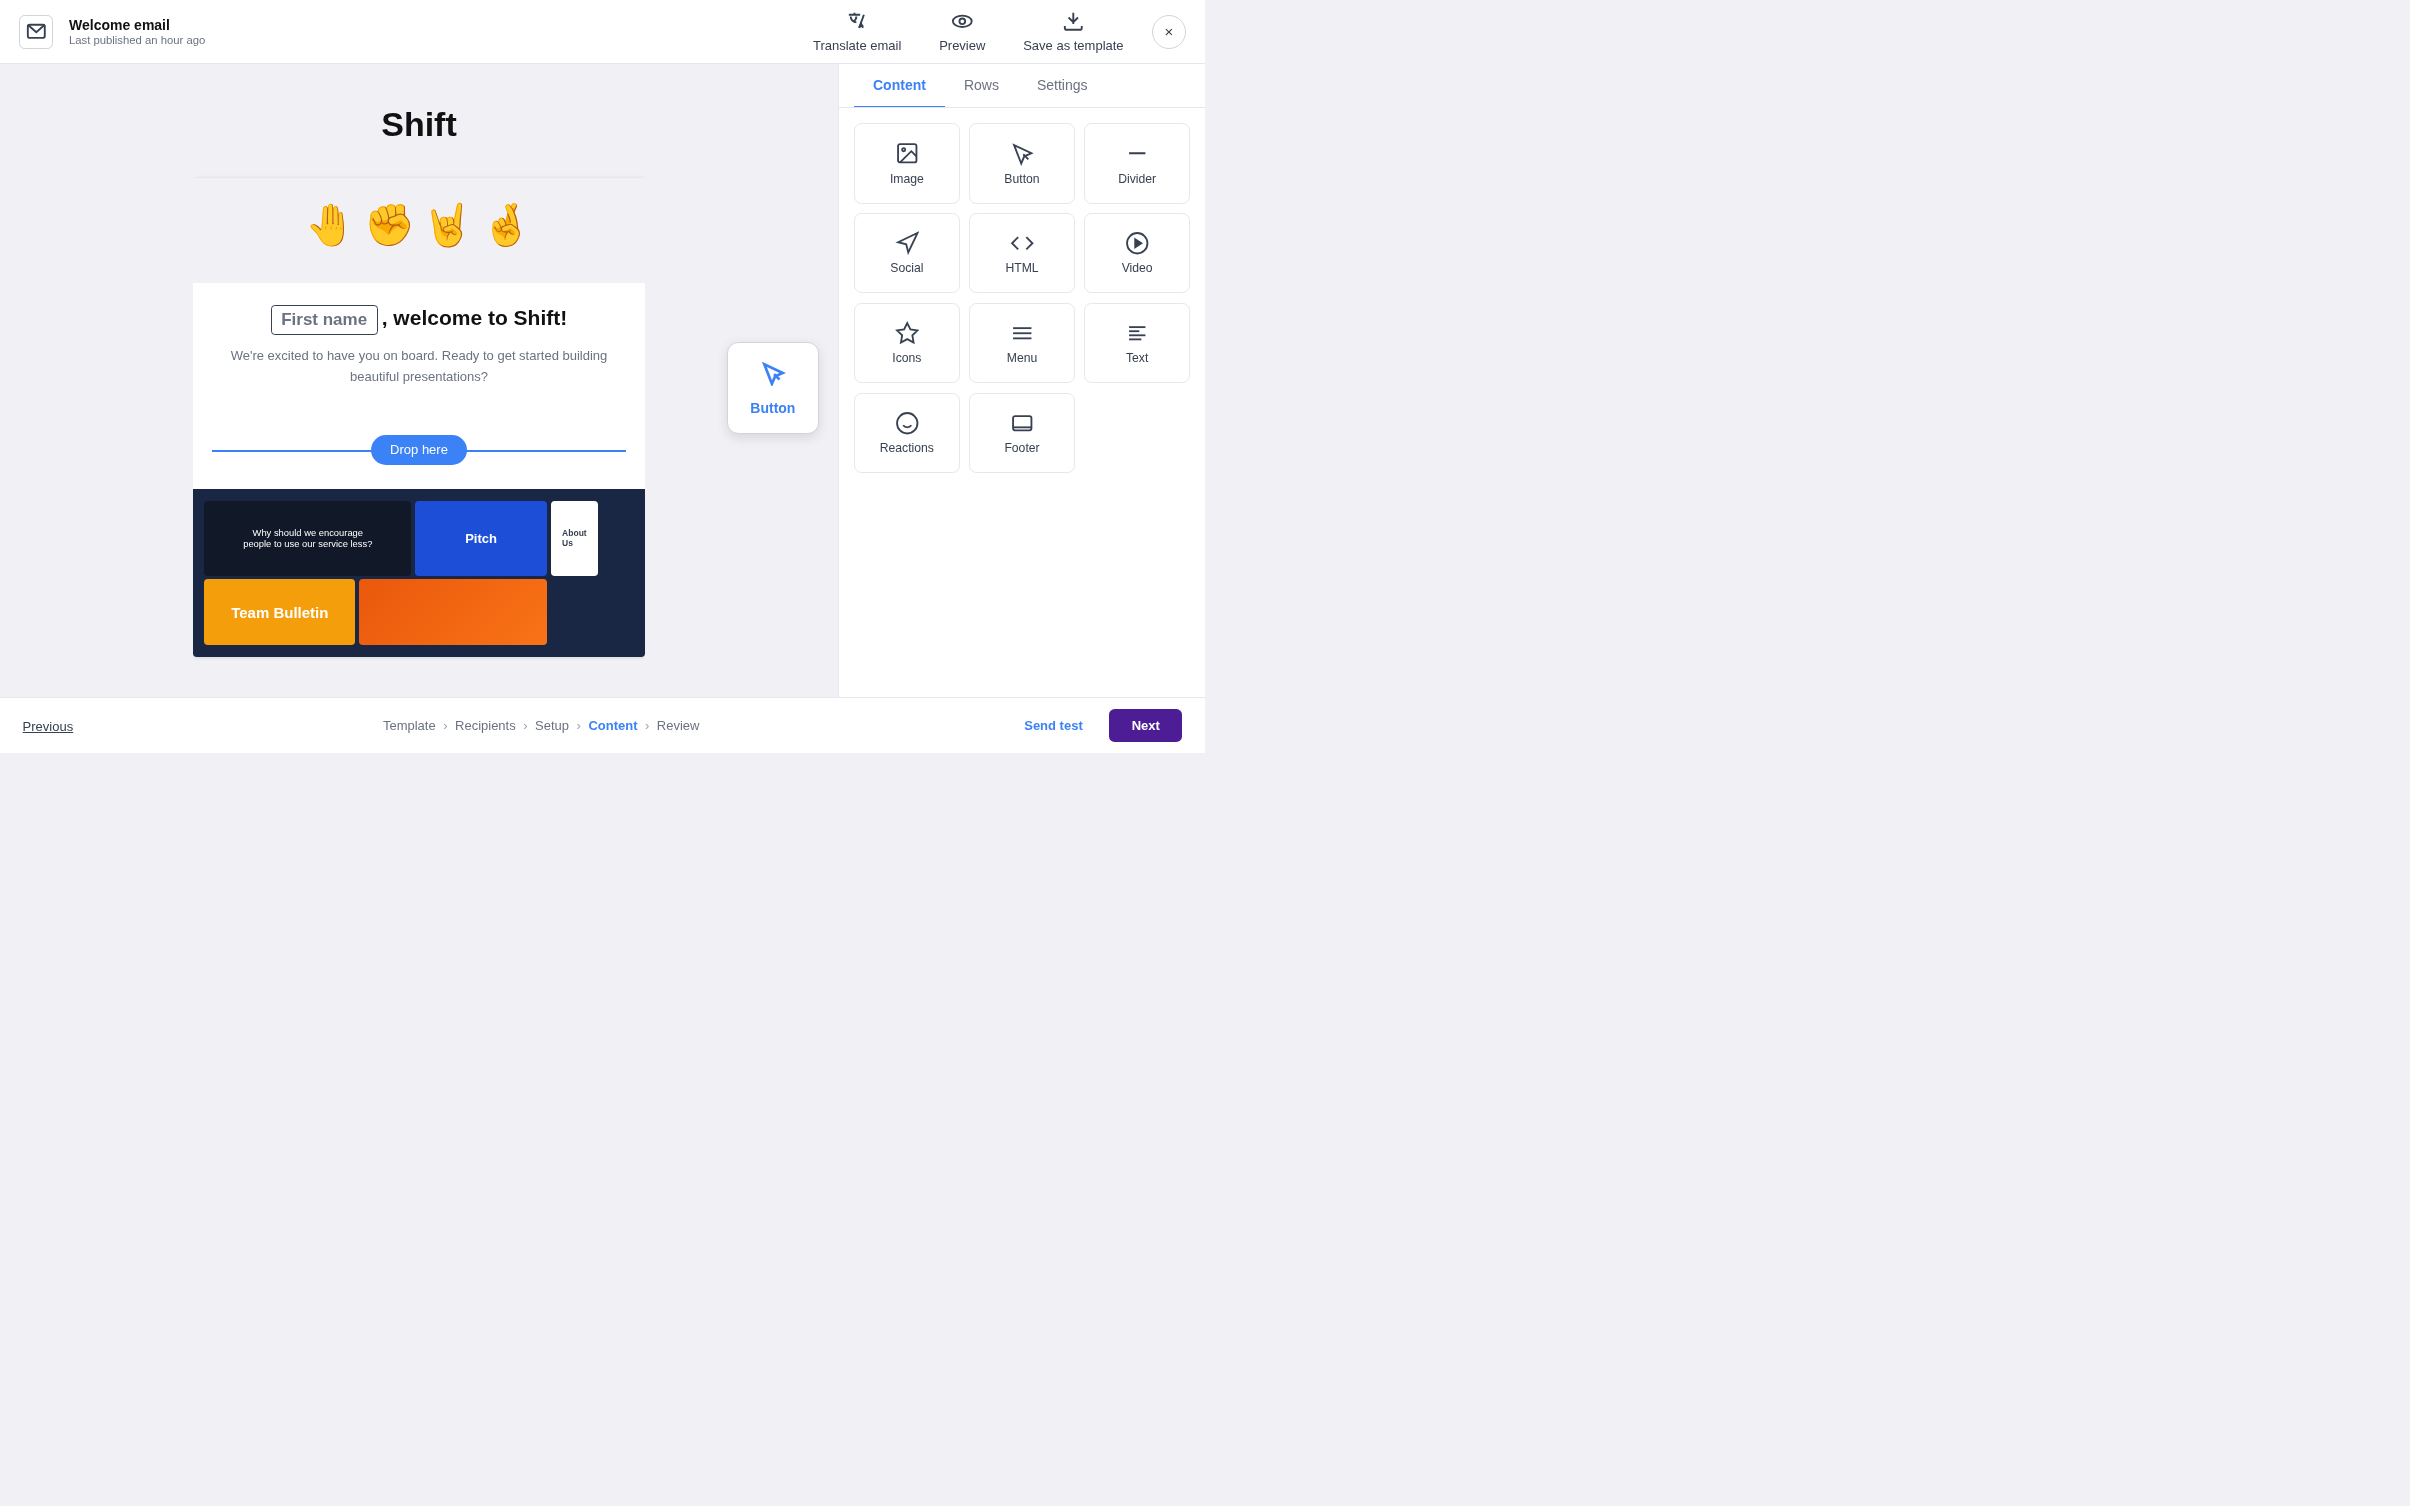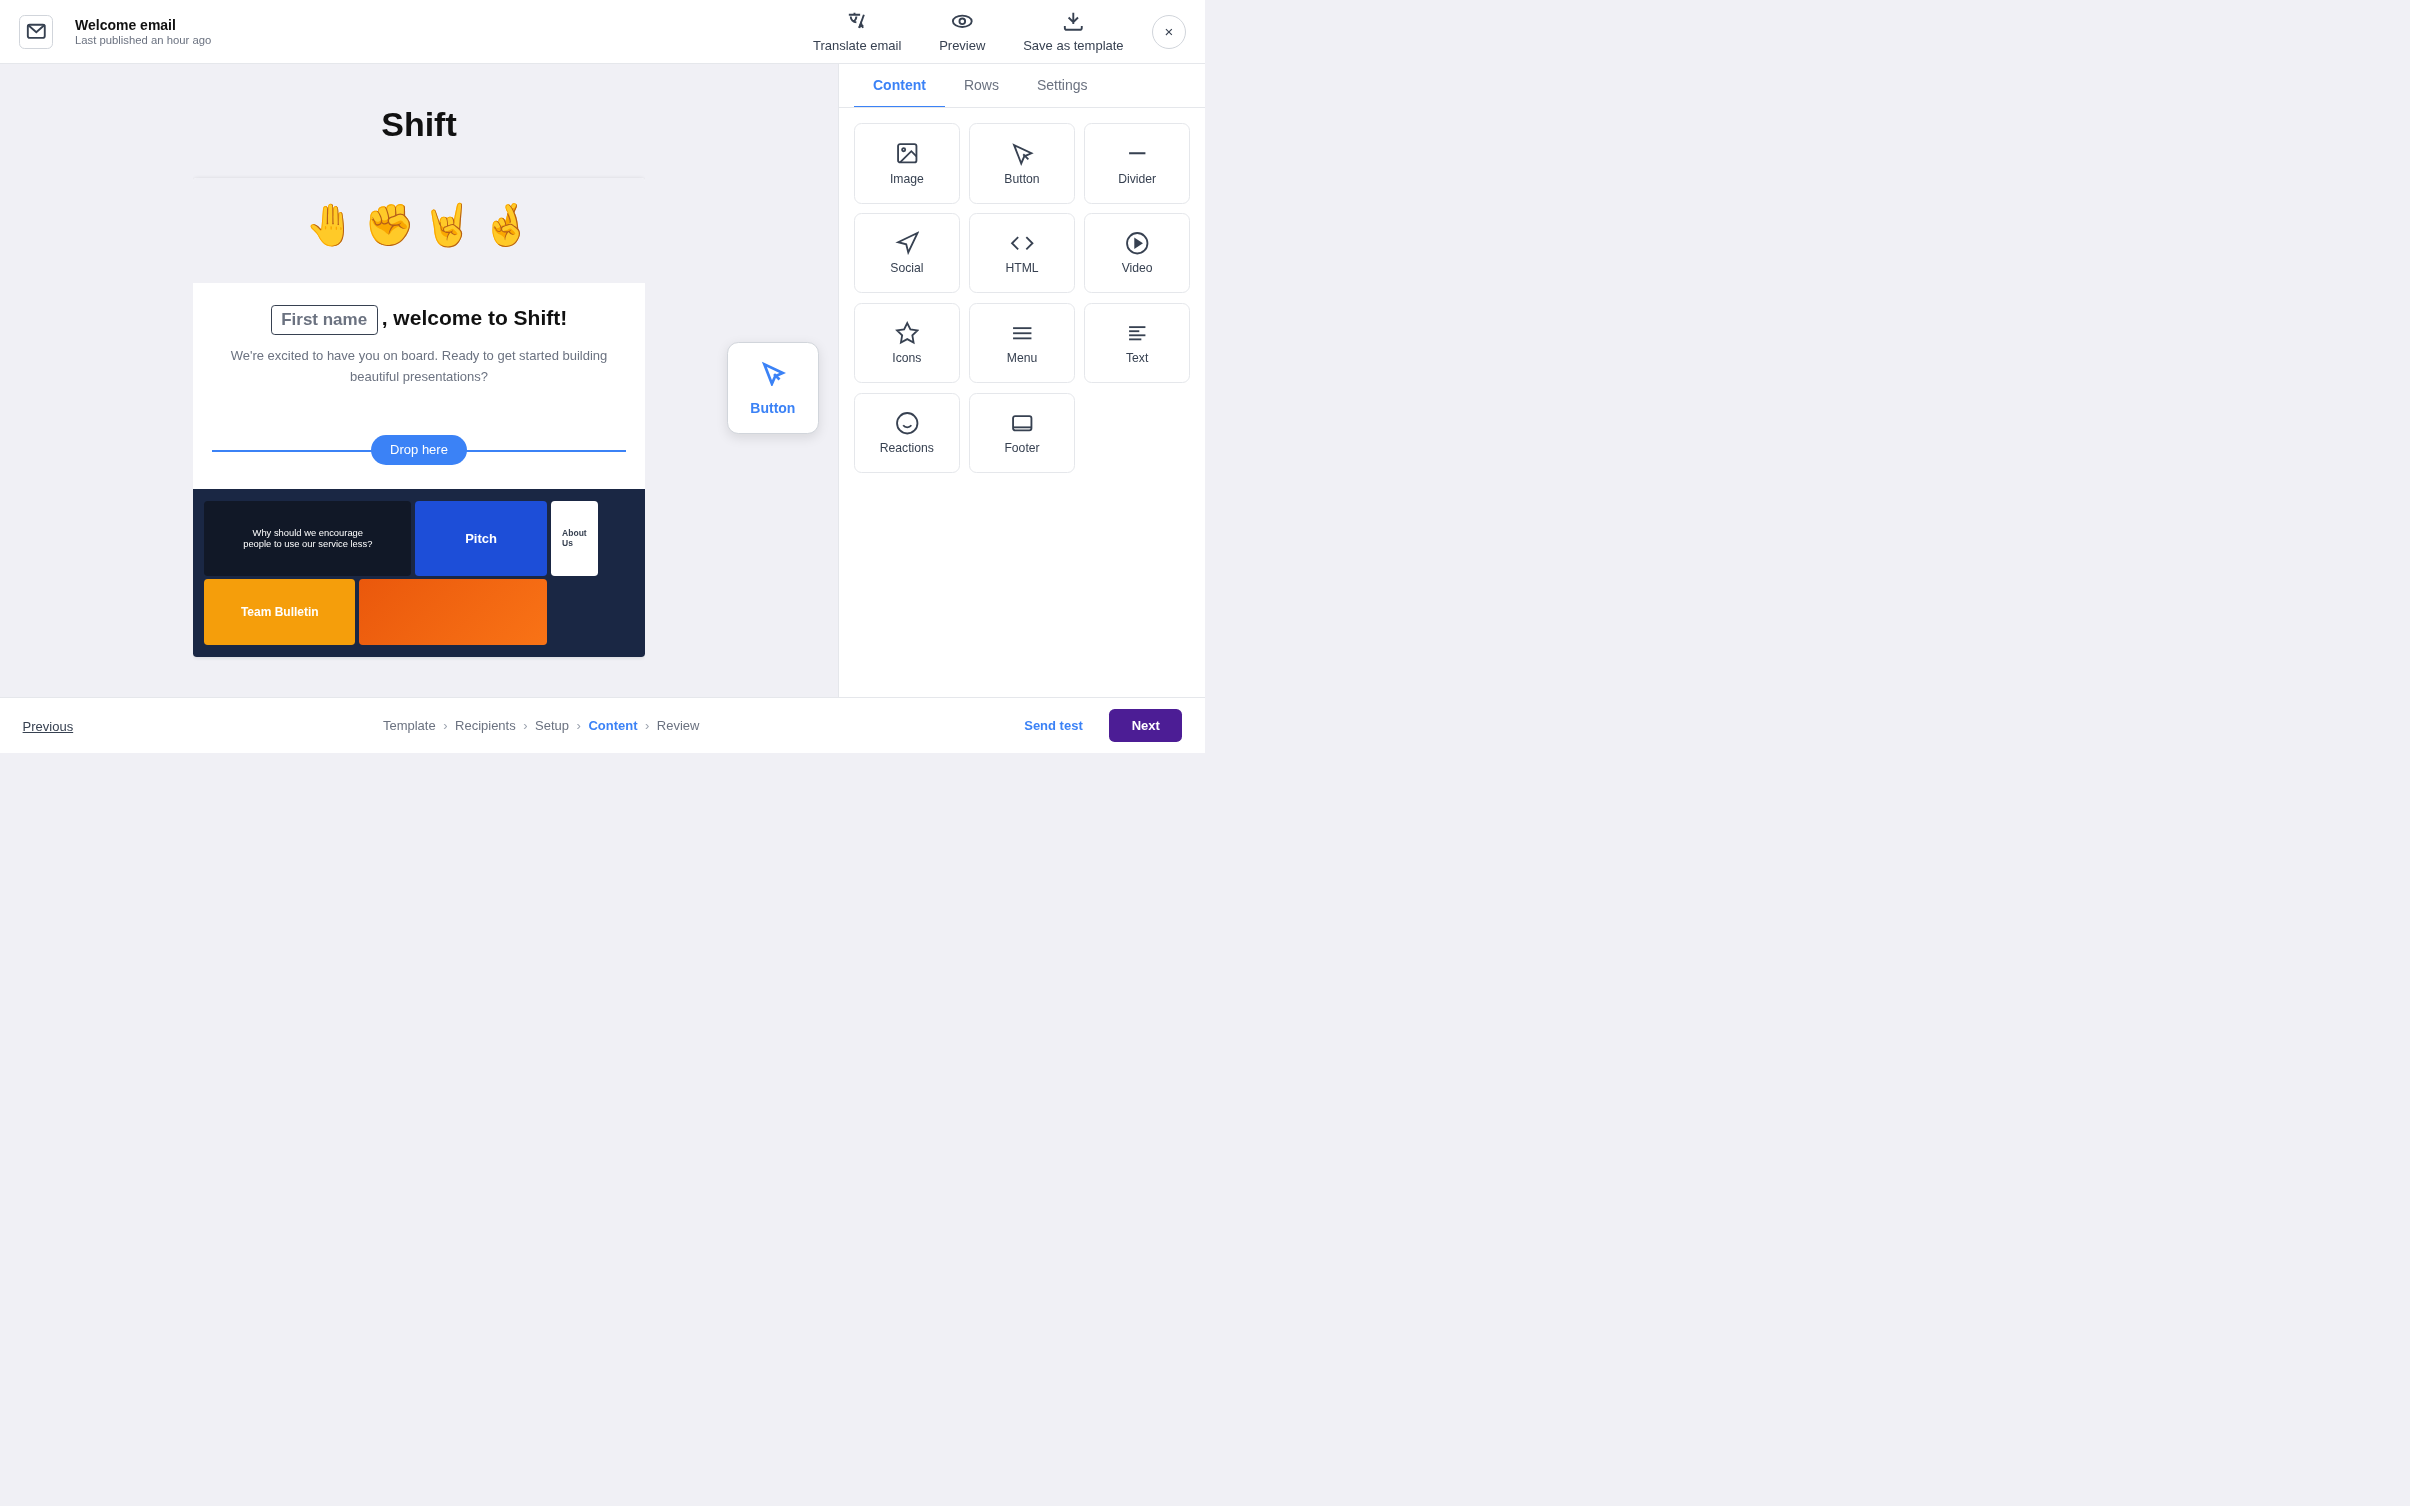--- a/index.html
+++ b/index.html
@@ -4,21 +4,21 @@
   <style>
     * { box-sizing: border-box; margin: 0; padding: 0; }
     body { font-family: -apple-system, BlinkMacSystemFont, 'Segoe UI', sans-serif; background: #f0f0f5; width: 1205px; height: 753px; overflow: hidden; }
 
     
     .header {
       display: flex; align-items: center; justify-content: space-between;
       background: #fff; padding: 0 19px; height: 64px;
       border-bottom: 0.9px solid #e5e7eb;
     }
-    .header-left { display: flex; align-items: center; gap: 22px; }
+    .header-left { display: flex; align-items: center; gap: 16px; }
     .header-icon { width: 34px; height: 34px; border: 1.9px solid #d1d5db; border-radius: 5.6px; display: flex; align-items: center; justify-content: center; }
     .header-title { font-size: 14px; font-weight: 600; color: #111; }
     .header-subtitle { font-size: 11.3px; color: #6b7280; margin-top: 1.9px; }
     .header-right { display: flex; align-items: center; gap: 19px; }
     .header-btn { display: flex; align-items: center; gap: 5.6px; background: none; border: none; cursor: pointer; font-size: 13px; color: #374151; padding: 5.6px 9.4px; border-radius: 5.6px; flex-direction: column; }
     .close-btn { width: 34px; height: 34px; border-radius: 50%; border: 0.9px solid #d1d5db; background: none; cursor: pointer; display: flex; align-items: center; justify-content: center; font-size: 15px; color: #374151; }
 
     
     .main { display: flex; height: calc(100% - 64px - 56px); }
 
@@ -214,21 +214,21 @@
             </div>
             <div class="pitch-card pitch-card-blue">
               <div class="pitch-logo">Pitch</div>
             </div>
             <div class="pitch-card pitch-card-about">
               <span style="font-size:8.5px; color:#374151; font-weight:600;">About<br>Us</span>
             </div>
           </div>
           <div class="pitch-bottom-row">
             <div class="pitch-card pitch-yellow">
-              <span style="font-size:12px; color:#fff; font-weight:700;">Team Bulletin</span>
+              <span style="font-size:15px; color:#fff; font-weight:700;">Team Bulletin</span>
             </div>
             <div class="pitch-card pitch-orange" style="width:188px; height:66px; background: linear-gradient(135deg, #ea580c, #f97316);"></div>
           </div>
         </div>
       </div>
     </div>
 
     <div class="floating-button-widget" style="right:19px; top:278px; position:absolute;">
       <div class="widget-icon">
         <svg width="26" height="26" viewBox="0 0 24 24" fill="none" stroke="#3b82f6" stroke-width="2.5">

